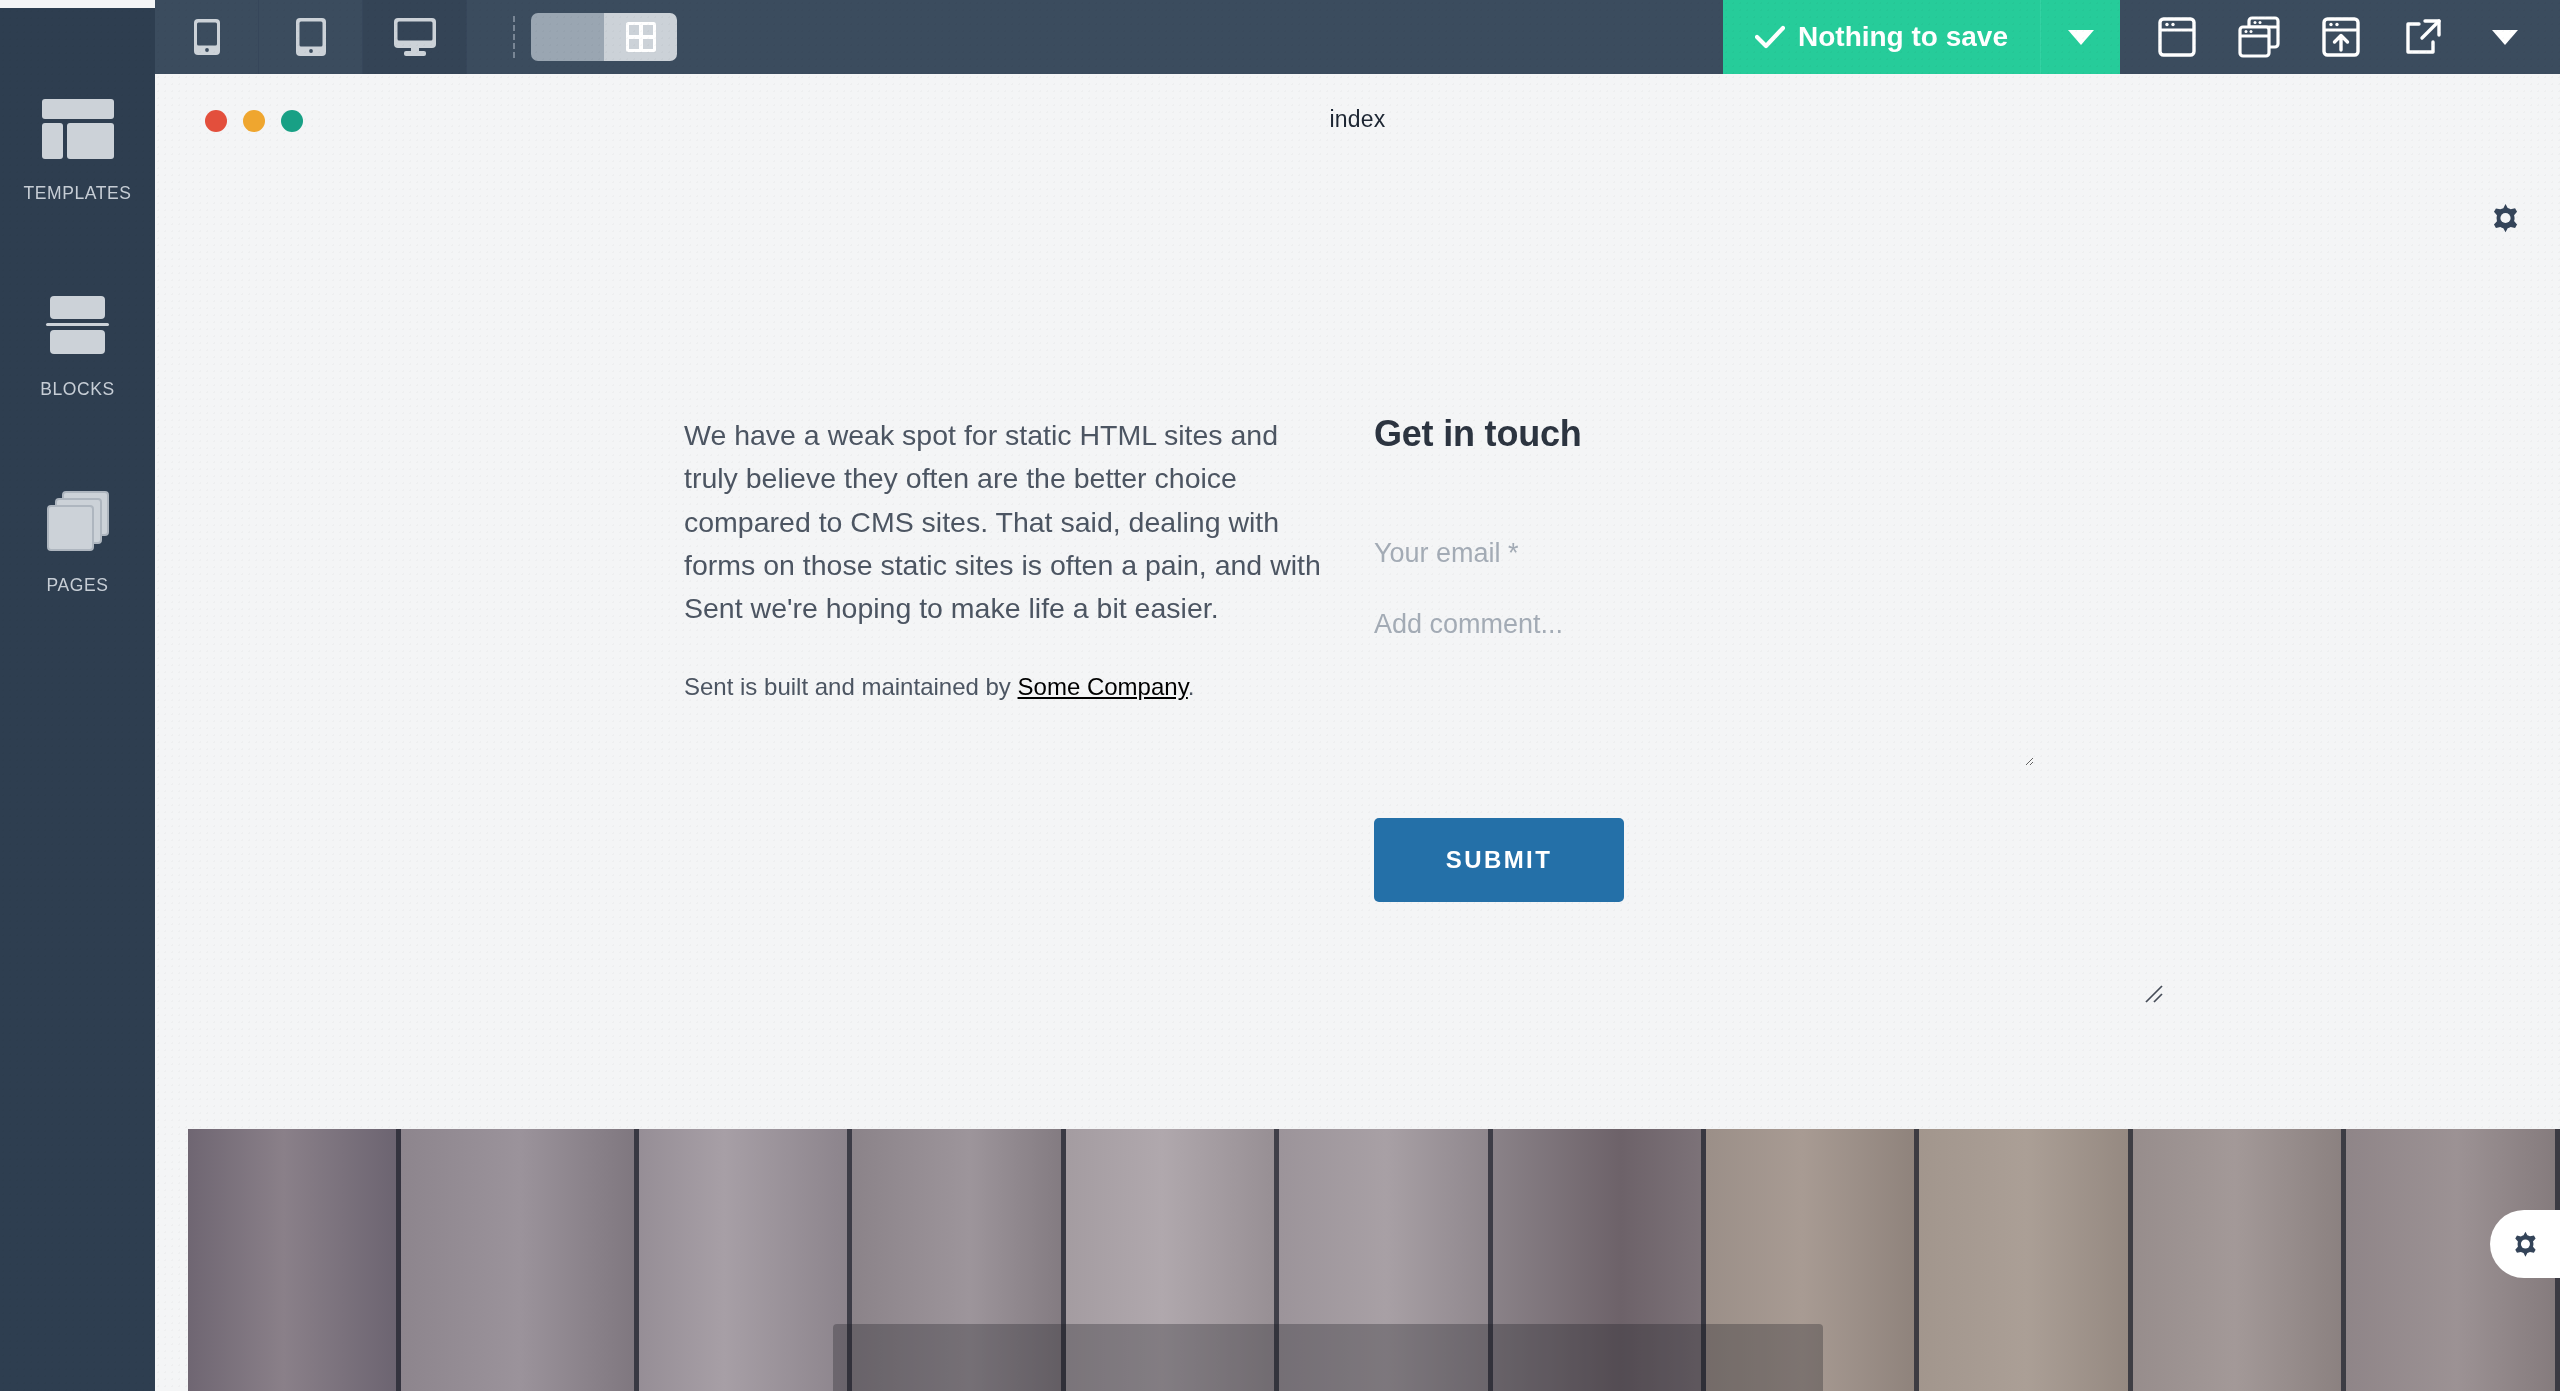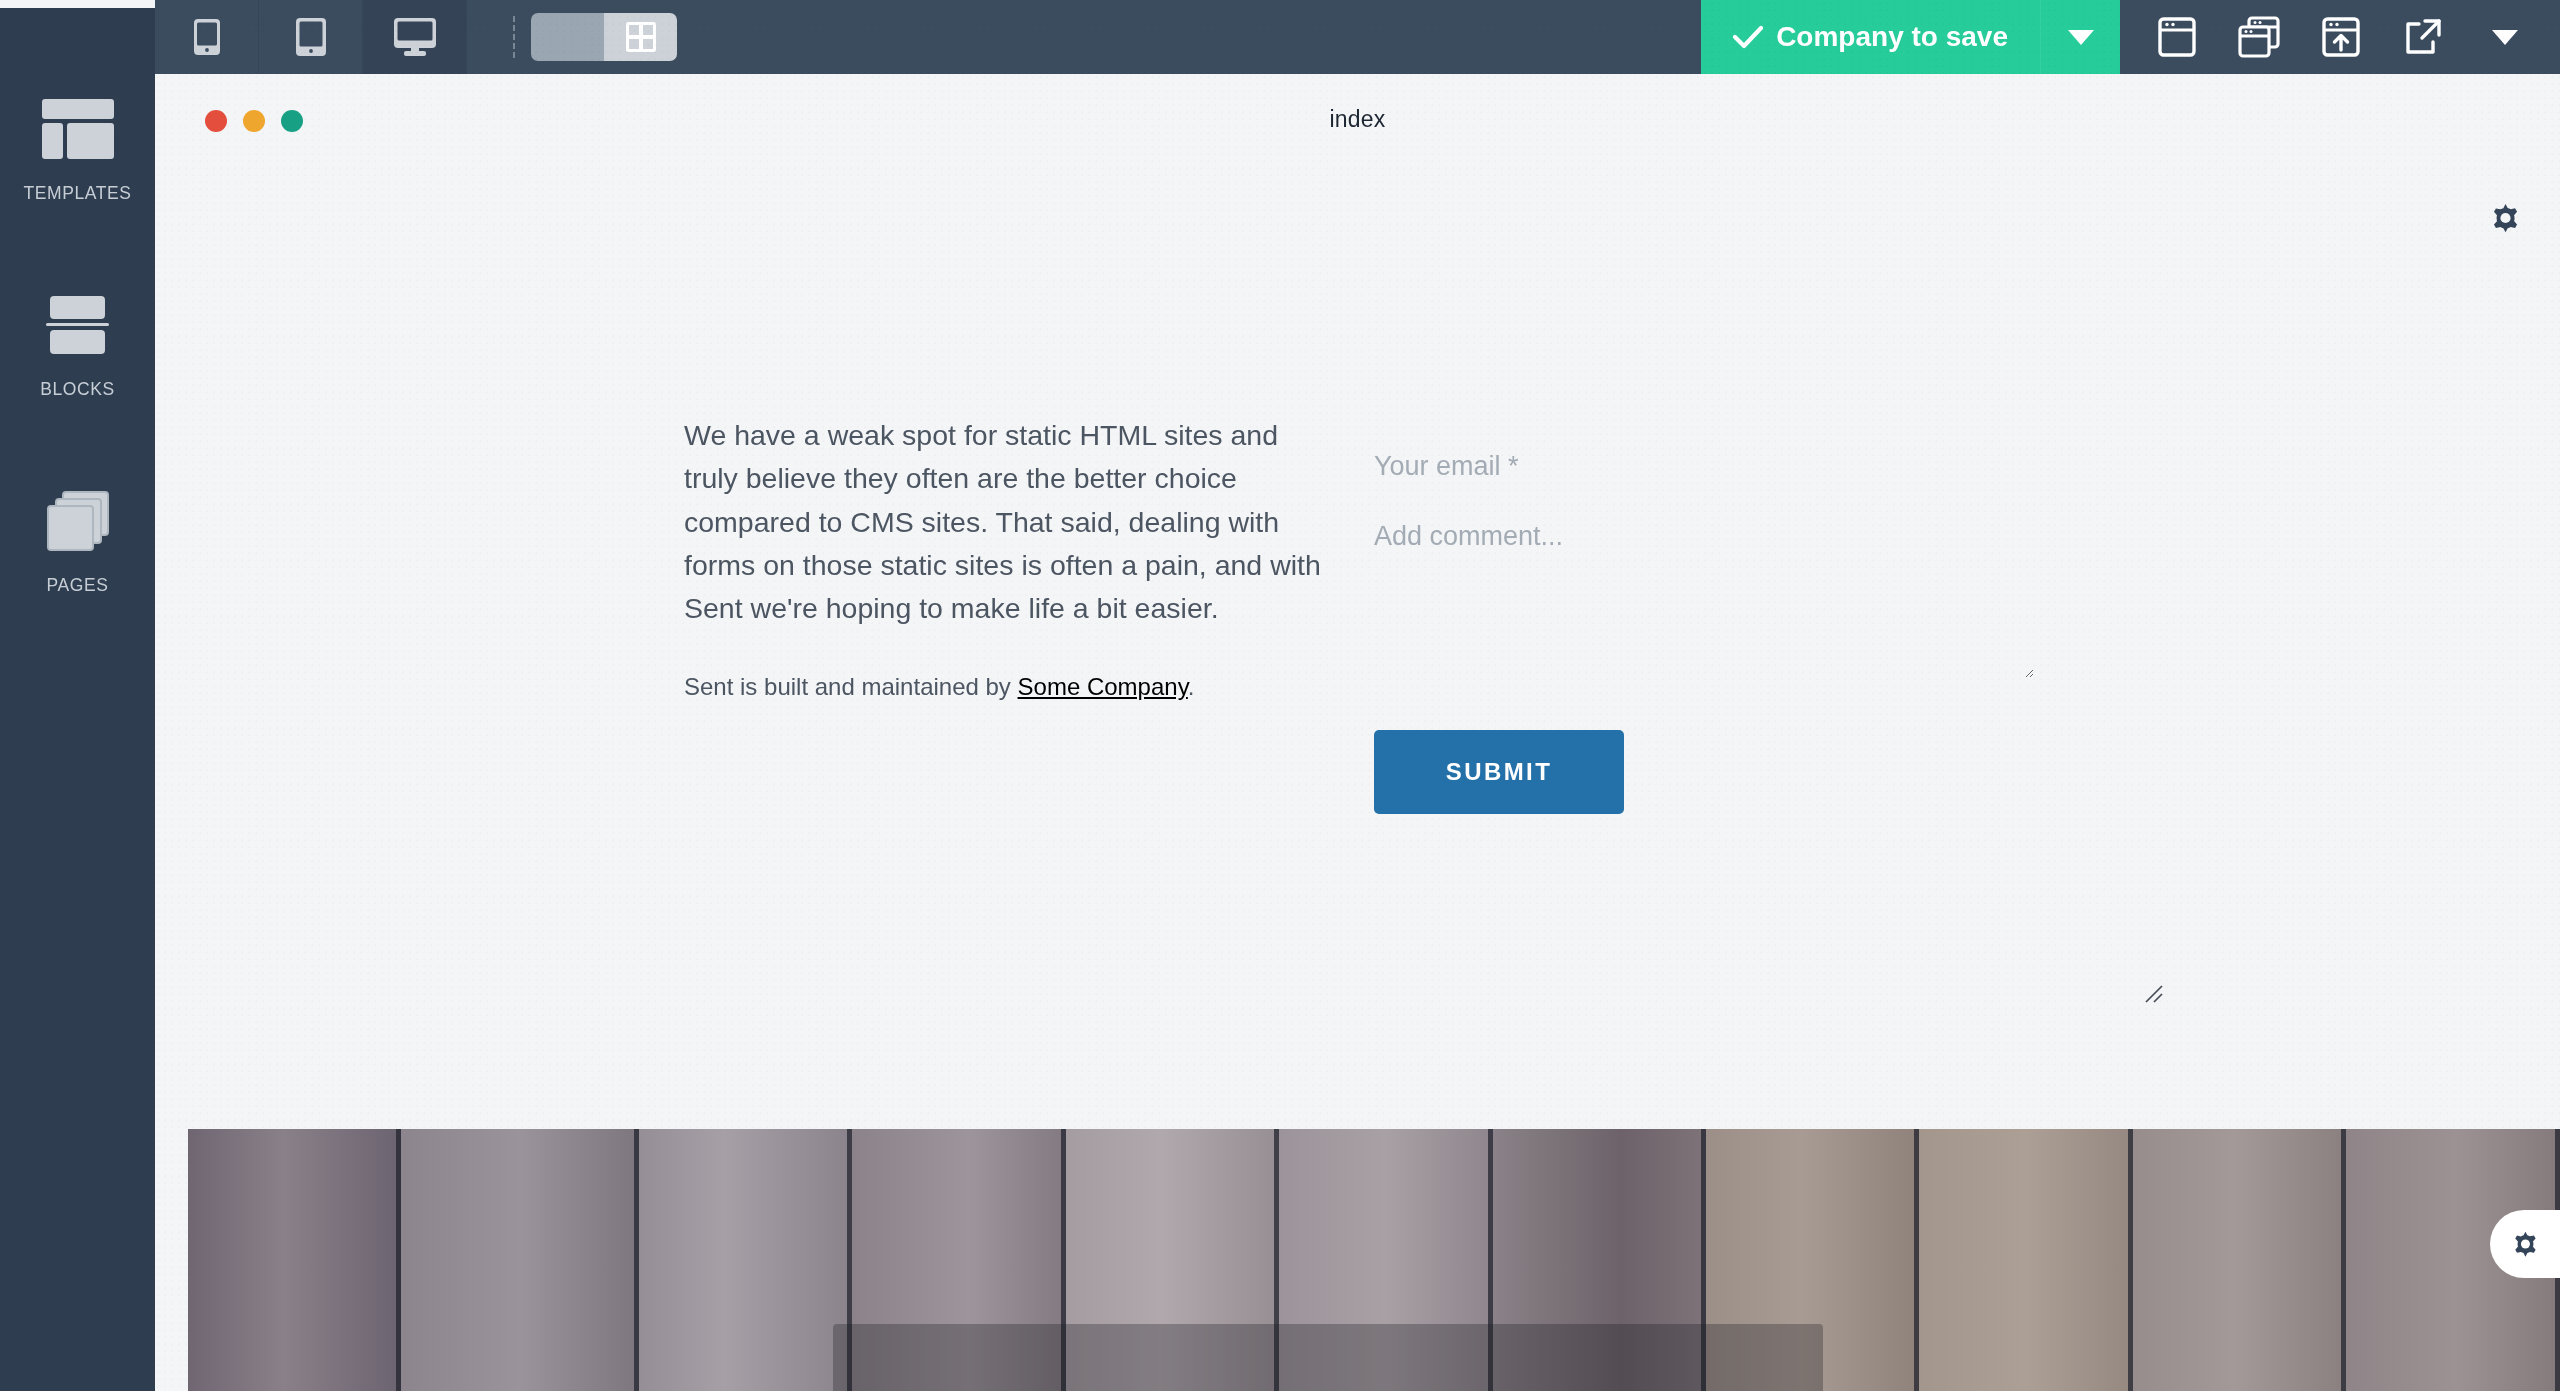--- a/index.html
+++ b/index.html
@@ -454,21 +454,21 @@
         </svg>
       </div>
     </div>
 
     <div class="toolbar-spacer"></div>
 
     <div class="save-btn">
       <svg width="30" height="24" viewBox="0 0 30 24">
         <path d="M2 12 L11 21 L28 3" stroke="#ffffff" stroke-width="4.2" fill="none" stroke-linecap="round" stroke-linejoin="round"></path>
       </svg>
-      <span>Company to save</span>
+      <span>Nothing to save</span>
     </div>
     <div class="save-caret">
       <span class="tri-down"></span>
     </div>
 
     <div class="tb-icon first">
       <svg width="38" height="40" viewBox="0 0 38 40">
         <rect x="2" y="2" width="34" height="36" rx="3.5" fill="none" stroke="#ffffff" stroke-width="3.4"></rect>
         <line x1="2" y1="13" x2="36" y2="13" stroke="#ffffff" stroke-width="3.2"></line>
         <circle cx="9" cy="7.5" r="1.7" fill="#ffffff"></circle>
@@ -533,20 +533,21 @@
 
     <div class="content">
       <div class="cols">
 
         <div class="col-left">
           <p class="body-copy">We have a weak spot for static HTML sites and truly believe they often are the better choice compared to CMS sites. That said, dealing with forms on those static sites is often a pain, and with Sent we're hoping to make life a bit easier.</p>
           <p class="credit"><span>Sent is built and maintained by </span><a href="#">Some Company</a><span>.</span></p>
         </div>
 
         <div class="col-right">
+          <h2 class="sec-title">Get in touch</h2>
           <form>
             <input class="field field-email" type="email" placeholder="Your email *" style="">
             <textarea class="field field-comment" placeholder="Add comment..." style=""></textarea>
             <button type="button" class="submit-btn">SUBMIT</button>
           </form>
         </div>
       </div>
 
       <svg class="resize-grip" viewBox="0 0 22 22">
         <line x1="20" y1="4" x2="4" y2="20" stroke="#454c57" stroke-width="1.7"></line>

